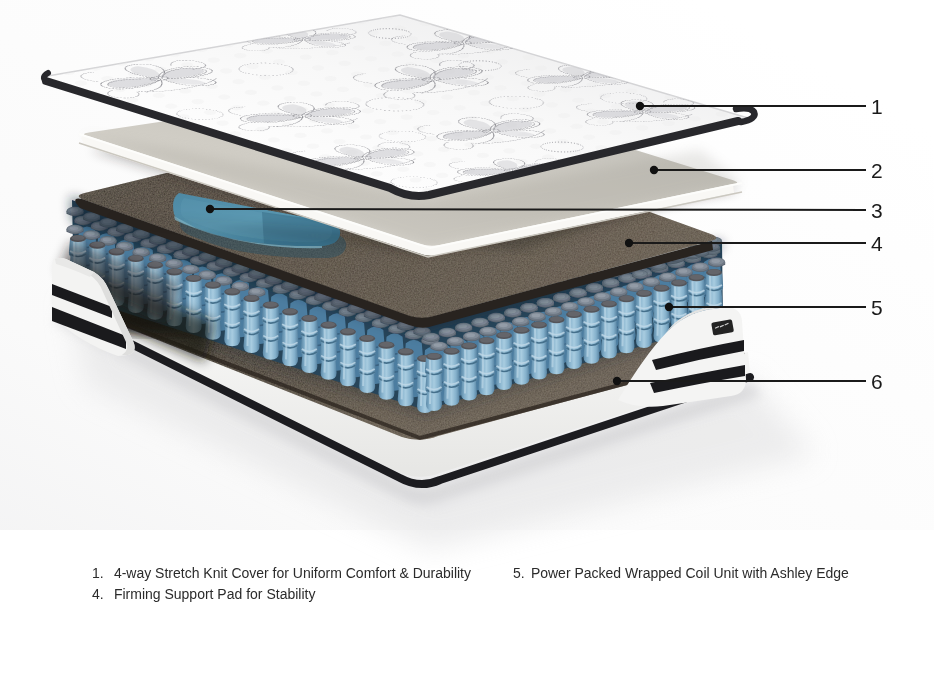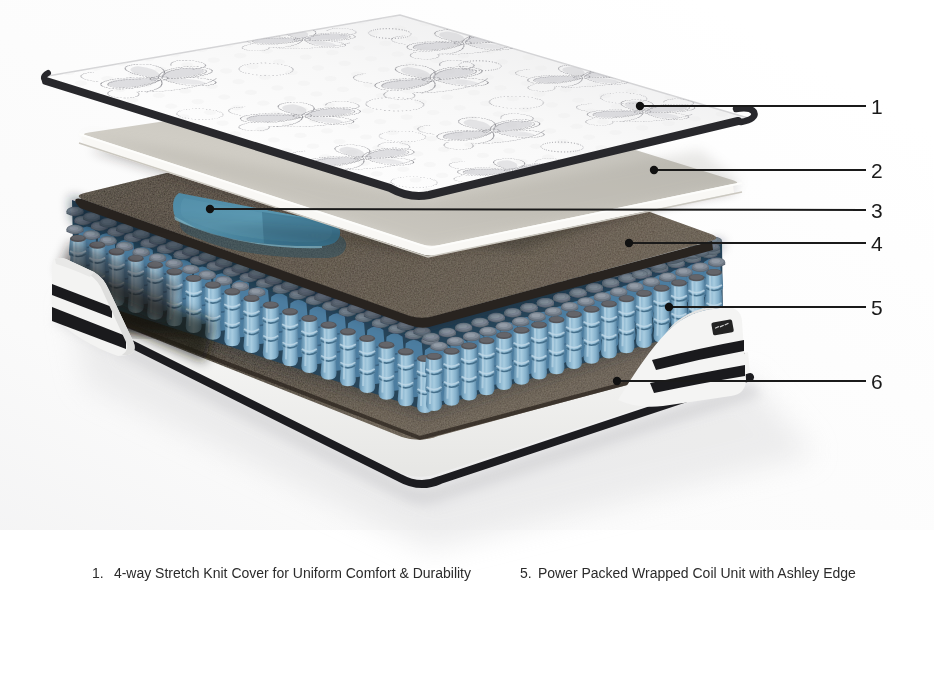--- a/index.html
+++ b/index.html
@@ -664,16 +664,17 @@
   <text x="871" y="178">2</text>
   <text x="871" y="218">3</text>
   <text x="871" y="251">4</text>
   <text x="871" y="315">5</text>
   <text x="871" y="389">6</text>
 </g>
 </svg>
 
 <div class="legend" style="left:92px;top:563px;">
   <div><span style="display:inline-block;width:18px;">1.</span>&nbsp;4-way Stretch Knit Cover for Uniform Comfort &amp; Durability</div>
+  <div><span style="display:inline-block;width:18px;">4.</span>&nbsp;Firming Support Pad for Stability</div>
 </div>
-<div class="legend" style="left:513px;top:563px;margin-left:7px;">
+<div class="legend" style="left:513px;top:563px;">
   <div><span style="display:inline-block;width:14px;">5.</span>&nbsp;Power Packed Wrapped Coil Unit with Ashley Edge</div>
 </div>
 
 </body></html>

